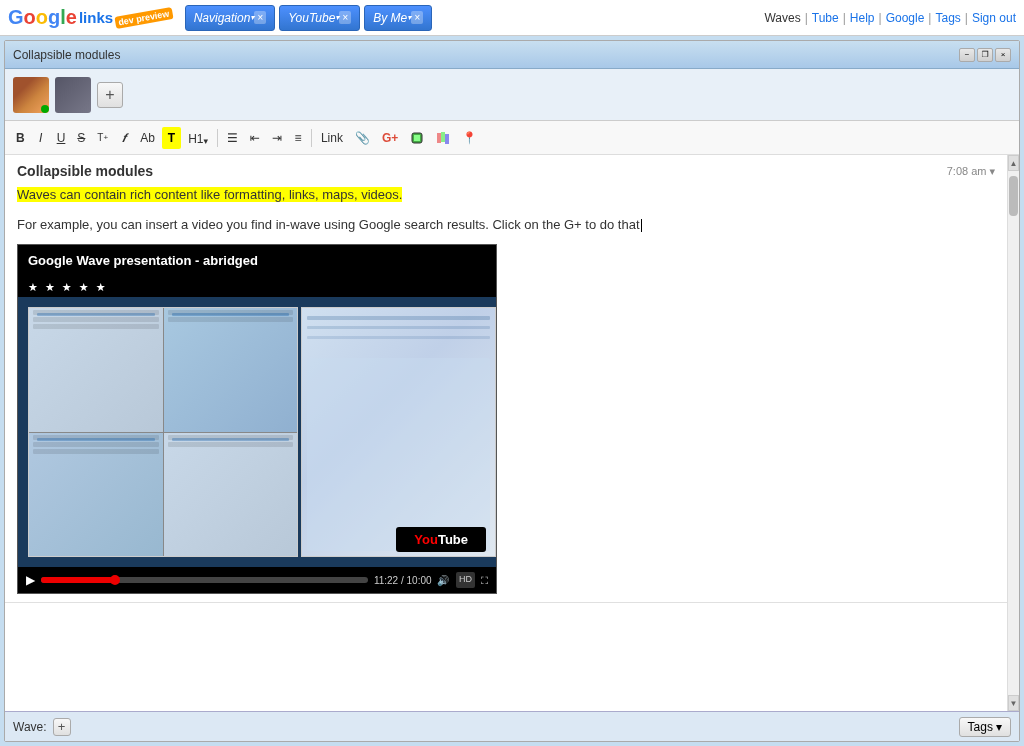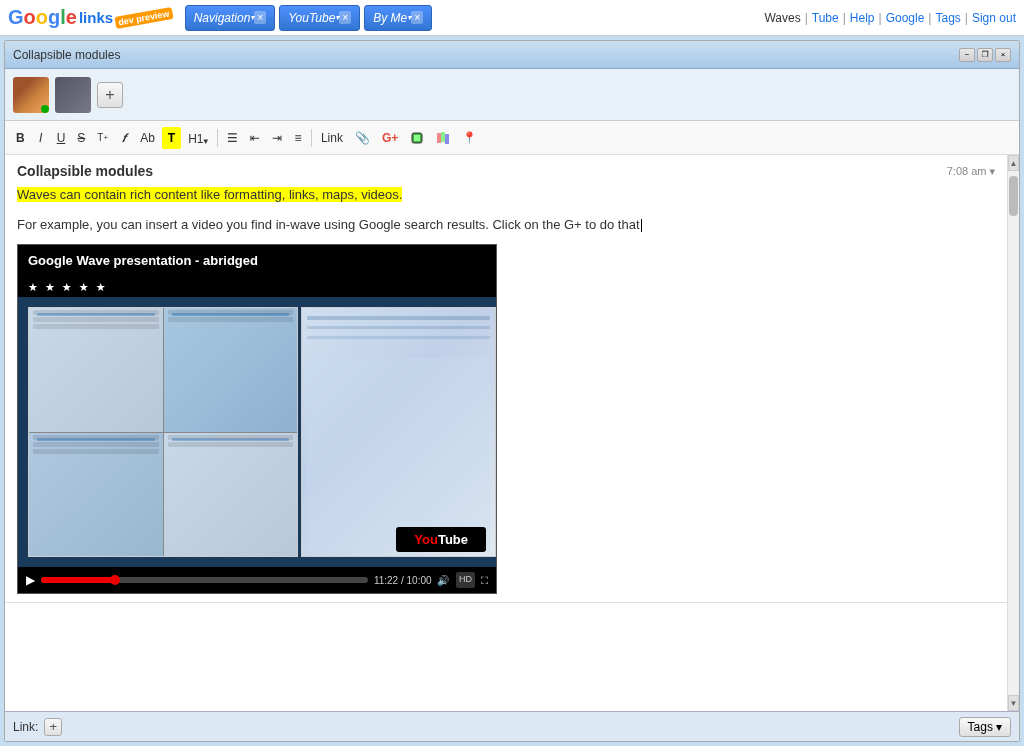--- a/index.html
+++ b/index.html
@@ -666,21 +666,21 @@
         <div class="wave-scroll-up">▲</div>
         <div class="wave-scroll-track">
           <div class="wave-scroll-thumb"></div>
         </div>
         <div class="wave-scroll-down">▼</div>
       </div>
     </div>
 
     <div class="tags-bar">
       <div class="tags-left">
-        <span>Link:</span>
+        <span>Wave:</span>
         <button class="tags-add-btn">+</button>
       </div>
       <button class="files-btn">
         <span>Tags</span>
         <span>▾</span>
       </button>
     </div>
 
   </div>
 </div>

